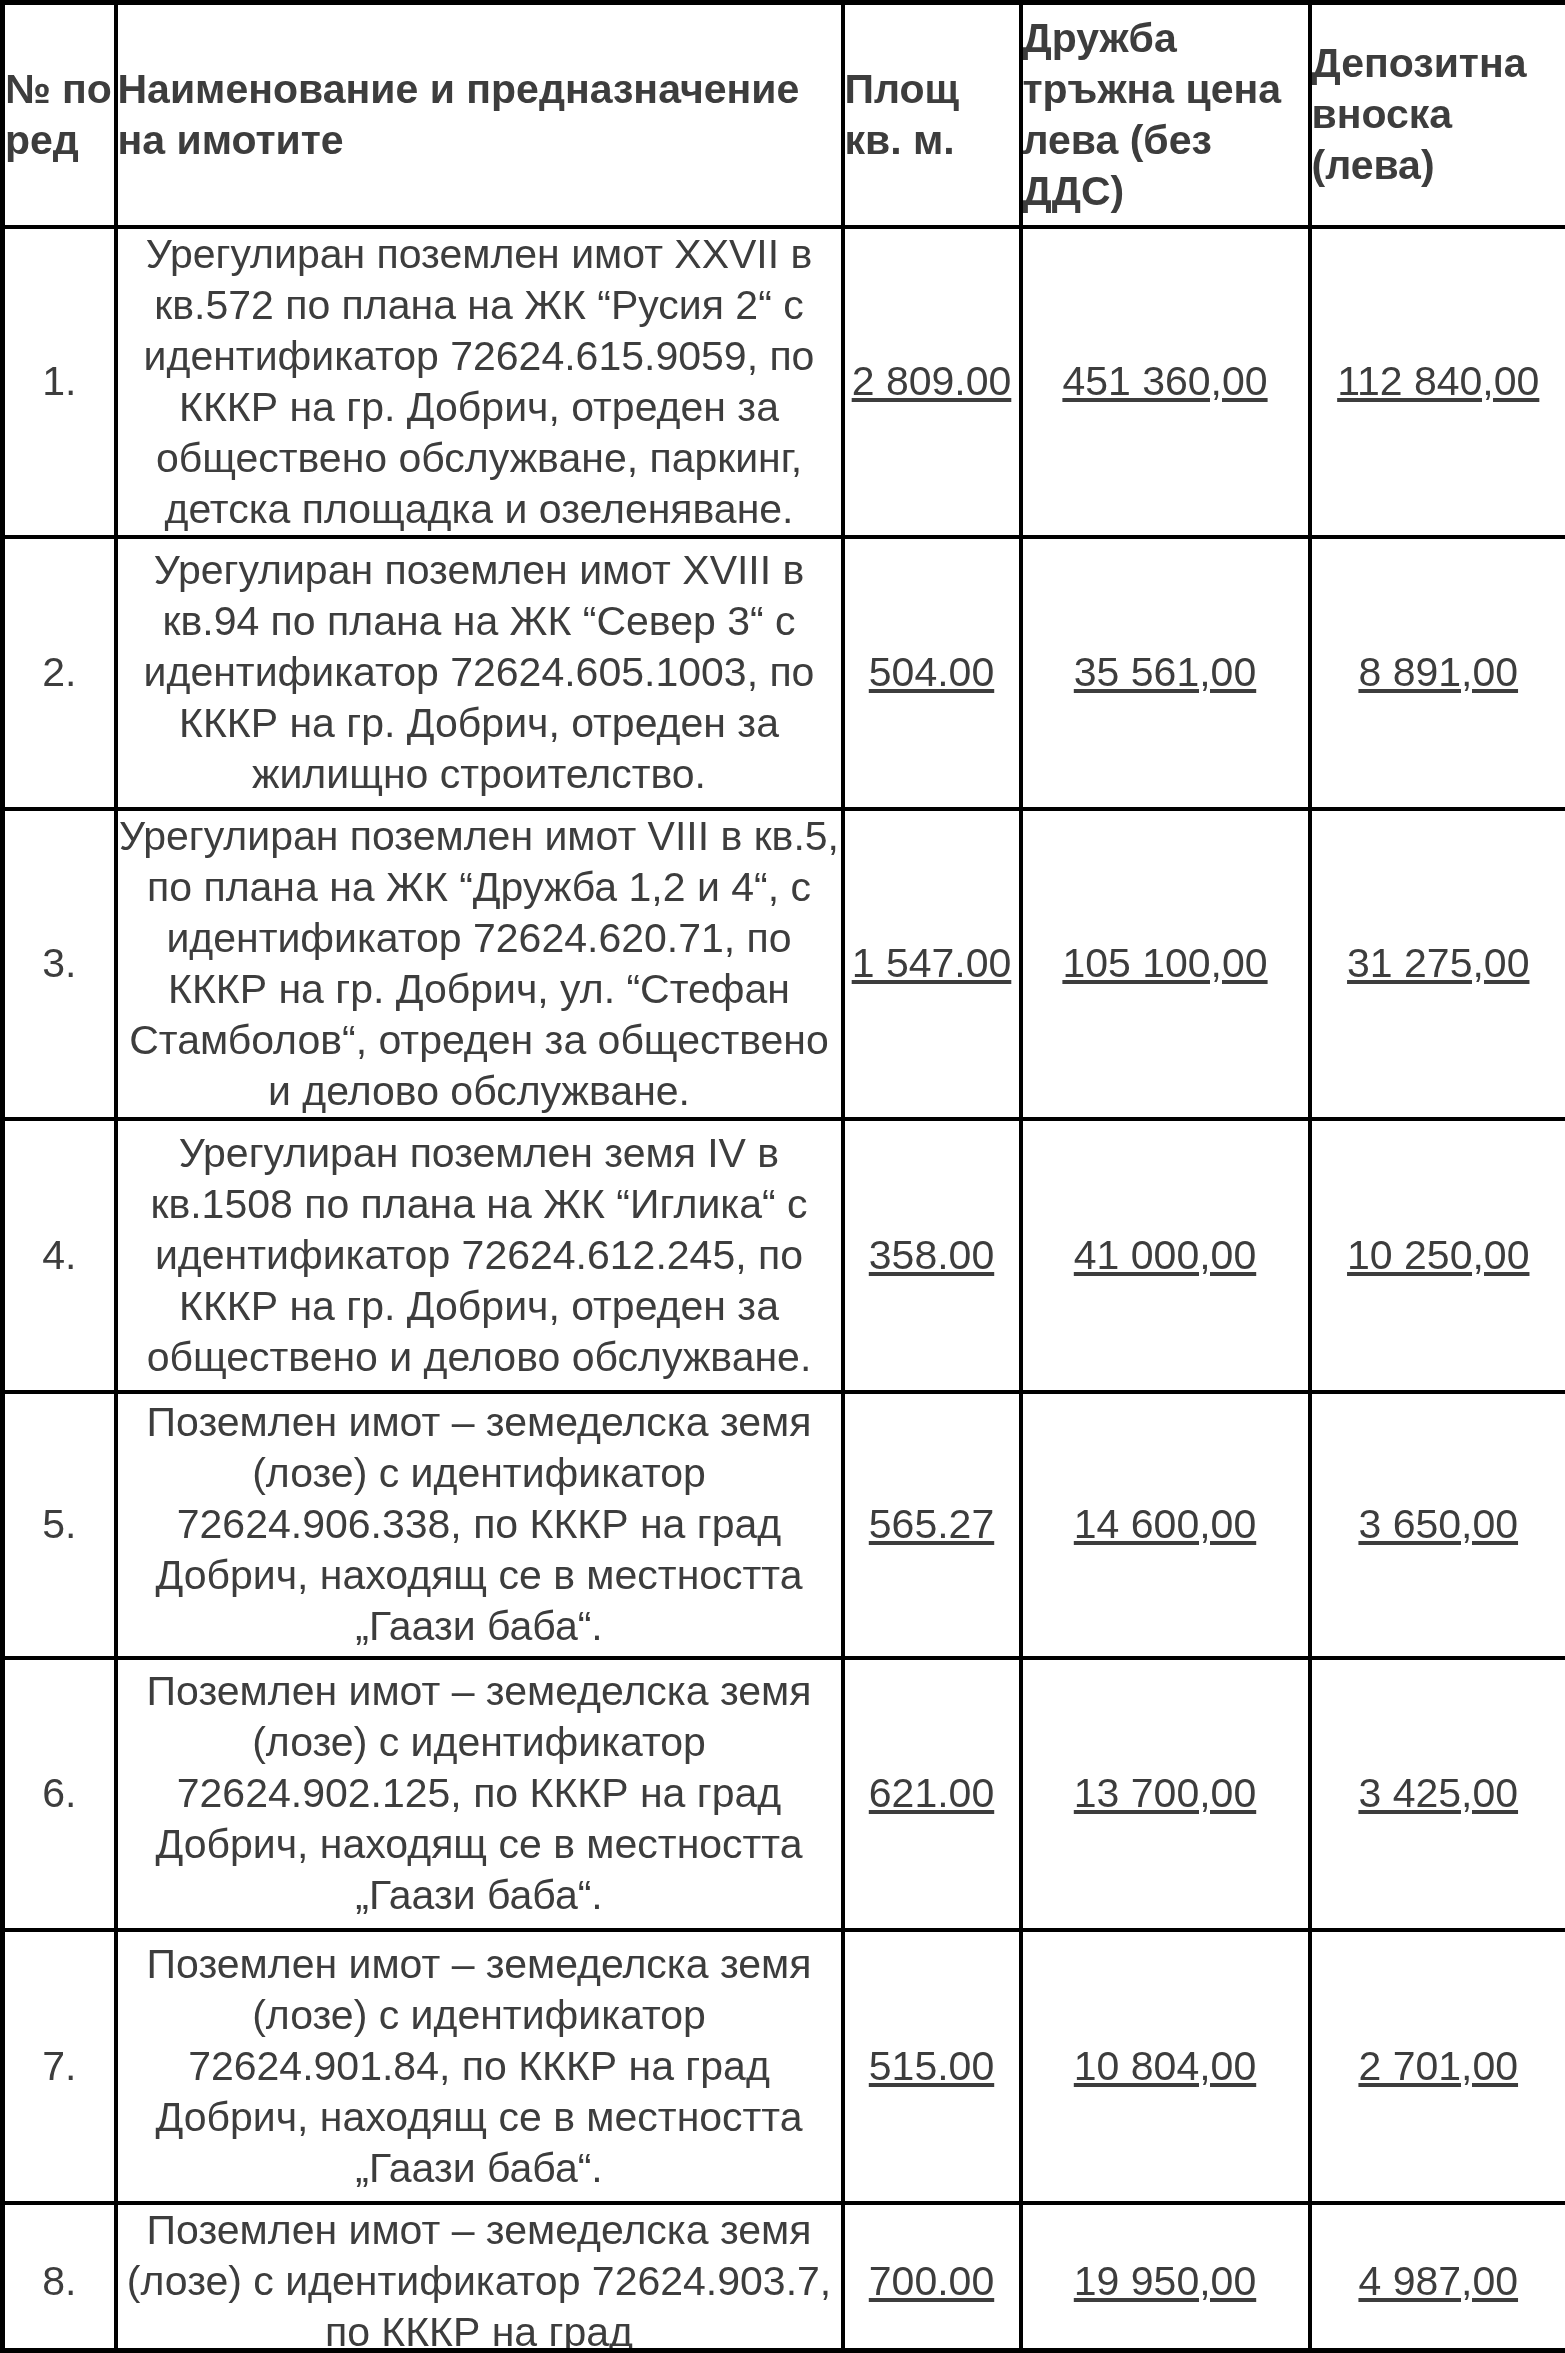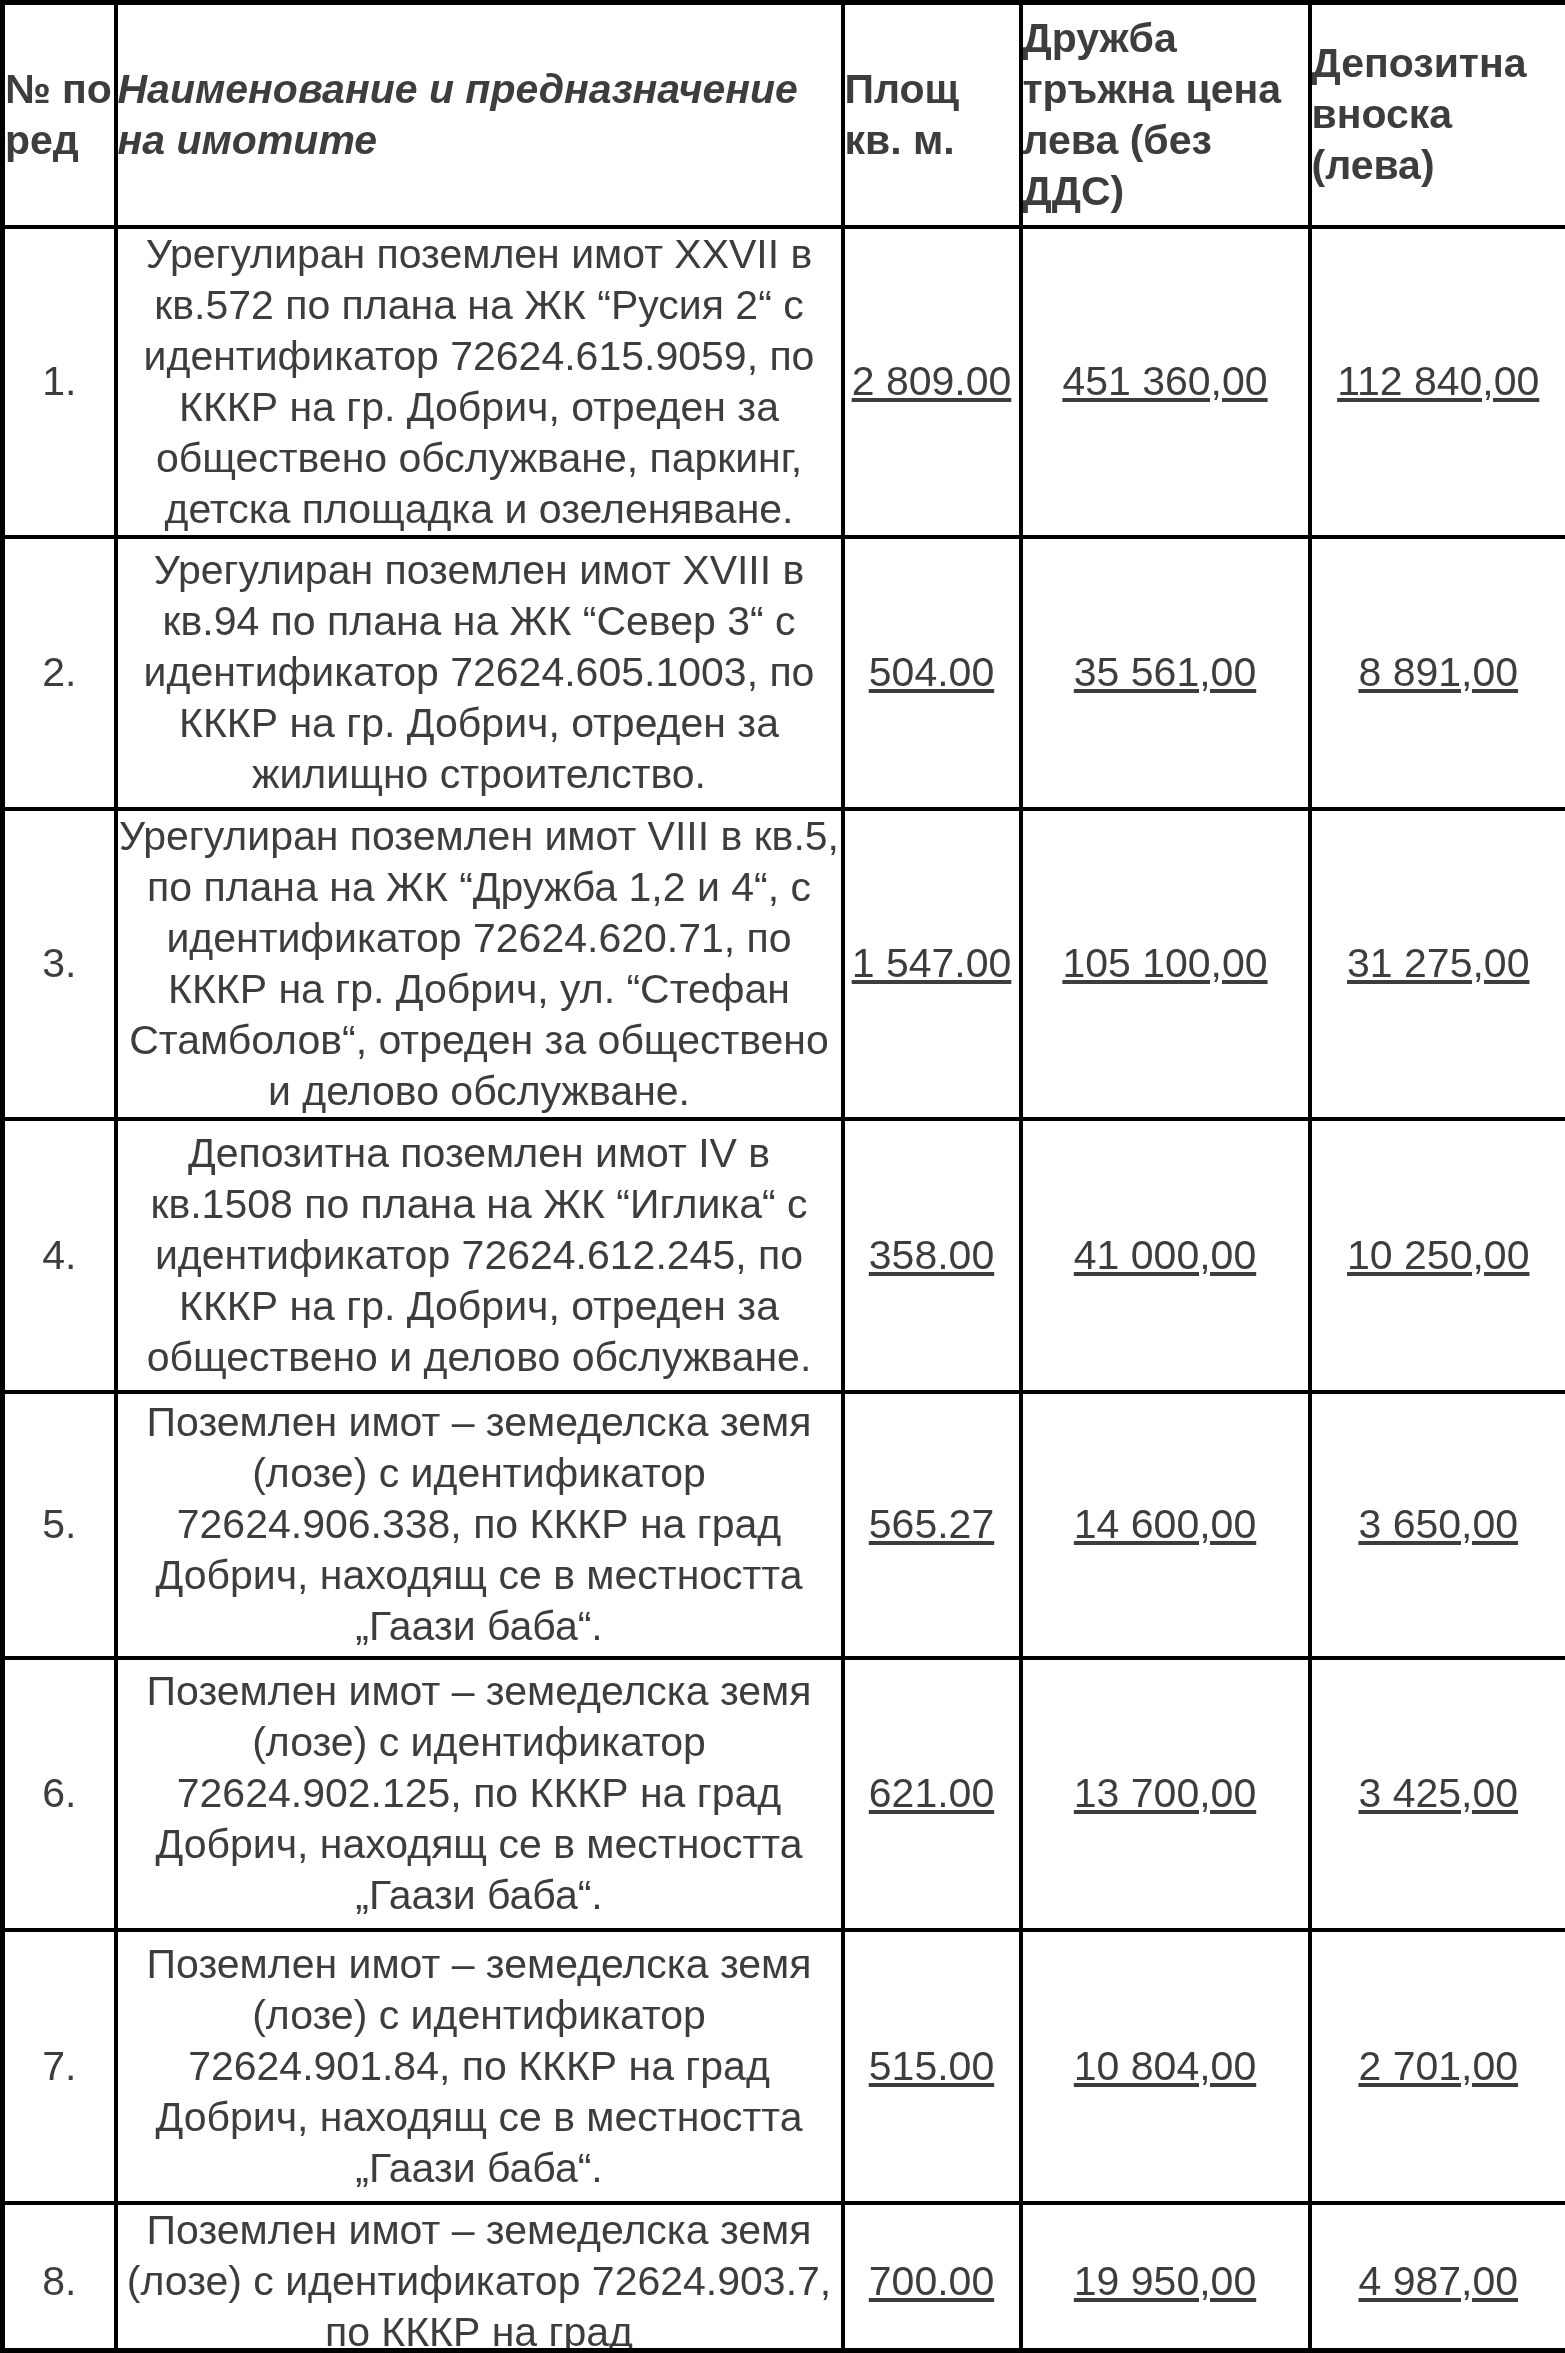--- a/index.html
+++ b/index.html
@@ -37,21 +37,21 @@
     overflow: hidden;
   }
   
   table.props thead tr { height: 224px; }
   table.props th {
     font-weight: bold;
     text-align: left;
     color: #3d3d3d;
   }
   th.h-num     { padding-left: 13.3px; }
-  th.h-name    { padding-left: 16.6px; padding-right: 5px; font-style: italic; }
+  th.h-name    { padding-left: 16.6px; padding-right: 5px; }
   th.h-area    { padding-left: 12.4px; margin-left: 30px; }
   th.h-price   { padding-left: 10px; padding-right: 10px; text-align: justify; }
   th.h-deposit { padding-left: 10.8px; padding-right: 3.3px; }
 
   
   tbody tr:nth-child(1) { height: 308px; }
   tbody tr:nth-child(2) { height: 272px; }
   tbody tr:nth-child(3) { height: 308px; }
   tbody tr:nth-child(4) { height: 273px; }
   tbody tr:nth-child(5) { height: 266px; }
@@ -112,21 +112,21 @@
       </tr>
       <tr>
         <td class="cell-num">3.</td>
         <td class="cell-name">Урегулиран поземлен имот VIII в кв.5, по плана на ЖК “Дружба 1,2 и 4“, с идентификатор 72624.620.71, по КККР на гр. Добрич, ул. “Стефан Стамболов“, отреден за обществено и делово обслужване.</td>
         <td class="cell-area">1 547.00</td>
         <td class="cell-price">105 100,00</td>
         <td class="cell-deposit">31 275,00</td>
       </tr>
       <tr>
         <td class="cell-num">4.</td>
-        <td class="cell-name">Депозитна поземлен имот IV в кв.1508 по плана на ЖК “Иглика“ с идентификатор 72624.612.245, по КККР на гр. Добрич, отреден за обществено и делово обслужване.</td>
+        <td class="cell-name">Урегулиран поземлен земя IV в кв.1508 по плана на ЖК “Иглика“ с идентификатор 72624.612.245, по КККР на гр. Добрич, отреден за обществено и делово обслужване.</td>
         <td class="cell-area">358.00</td>
         <td class="cell-price">41 000,00</td>
         <td class="cell-deposit">10 250,00</td>
       </tr>
       <tr>
         <td class="cell-num">5.</td>
         <td class="cell-name">Поземлен имот – земеделска земя (лозе) с идентификатор 72624.906.338, по КККР на град Добрич, находящ се в местността „Гаази баба“.</td>
         <td class="cell-area">565.27</td>
         <td class="cell-price">14 600,00</td>
         <td class="cell-deposit">3 650,00</td>

